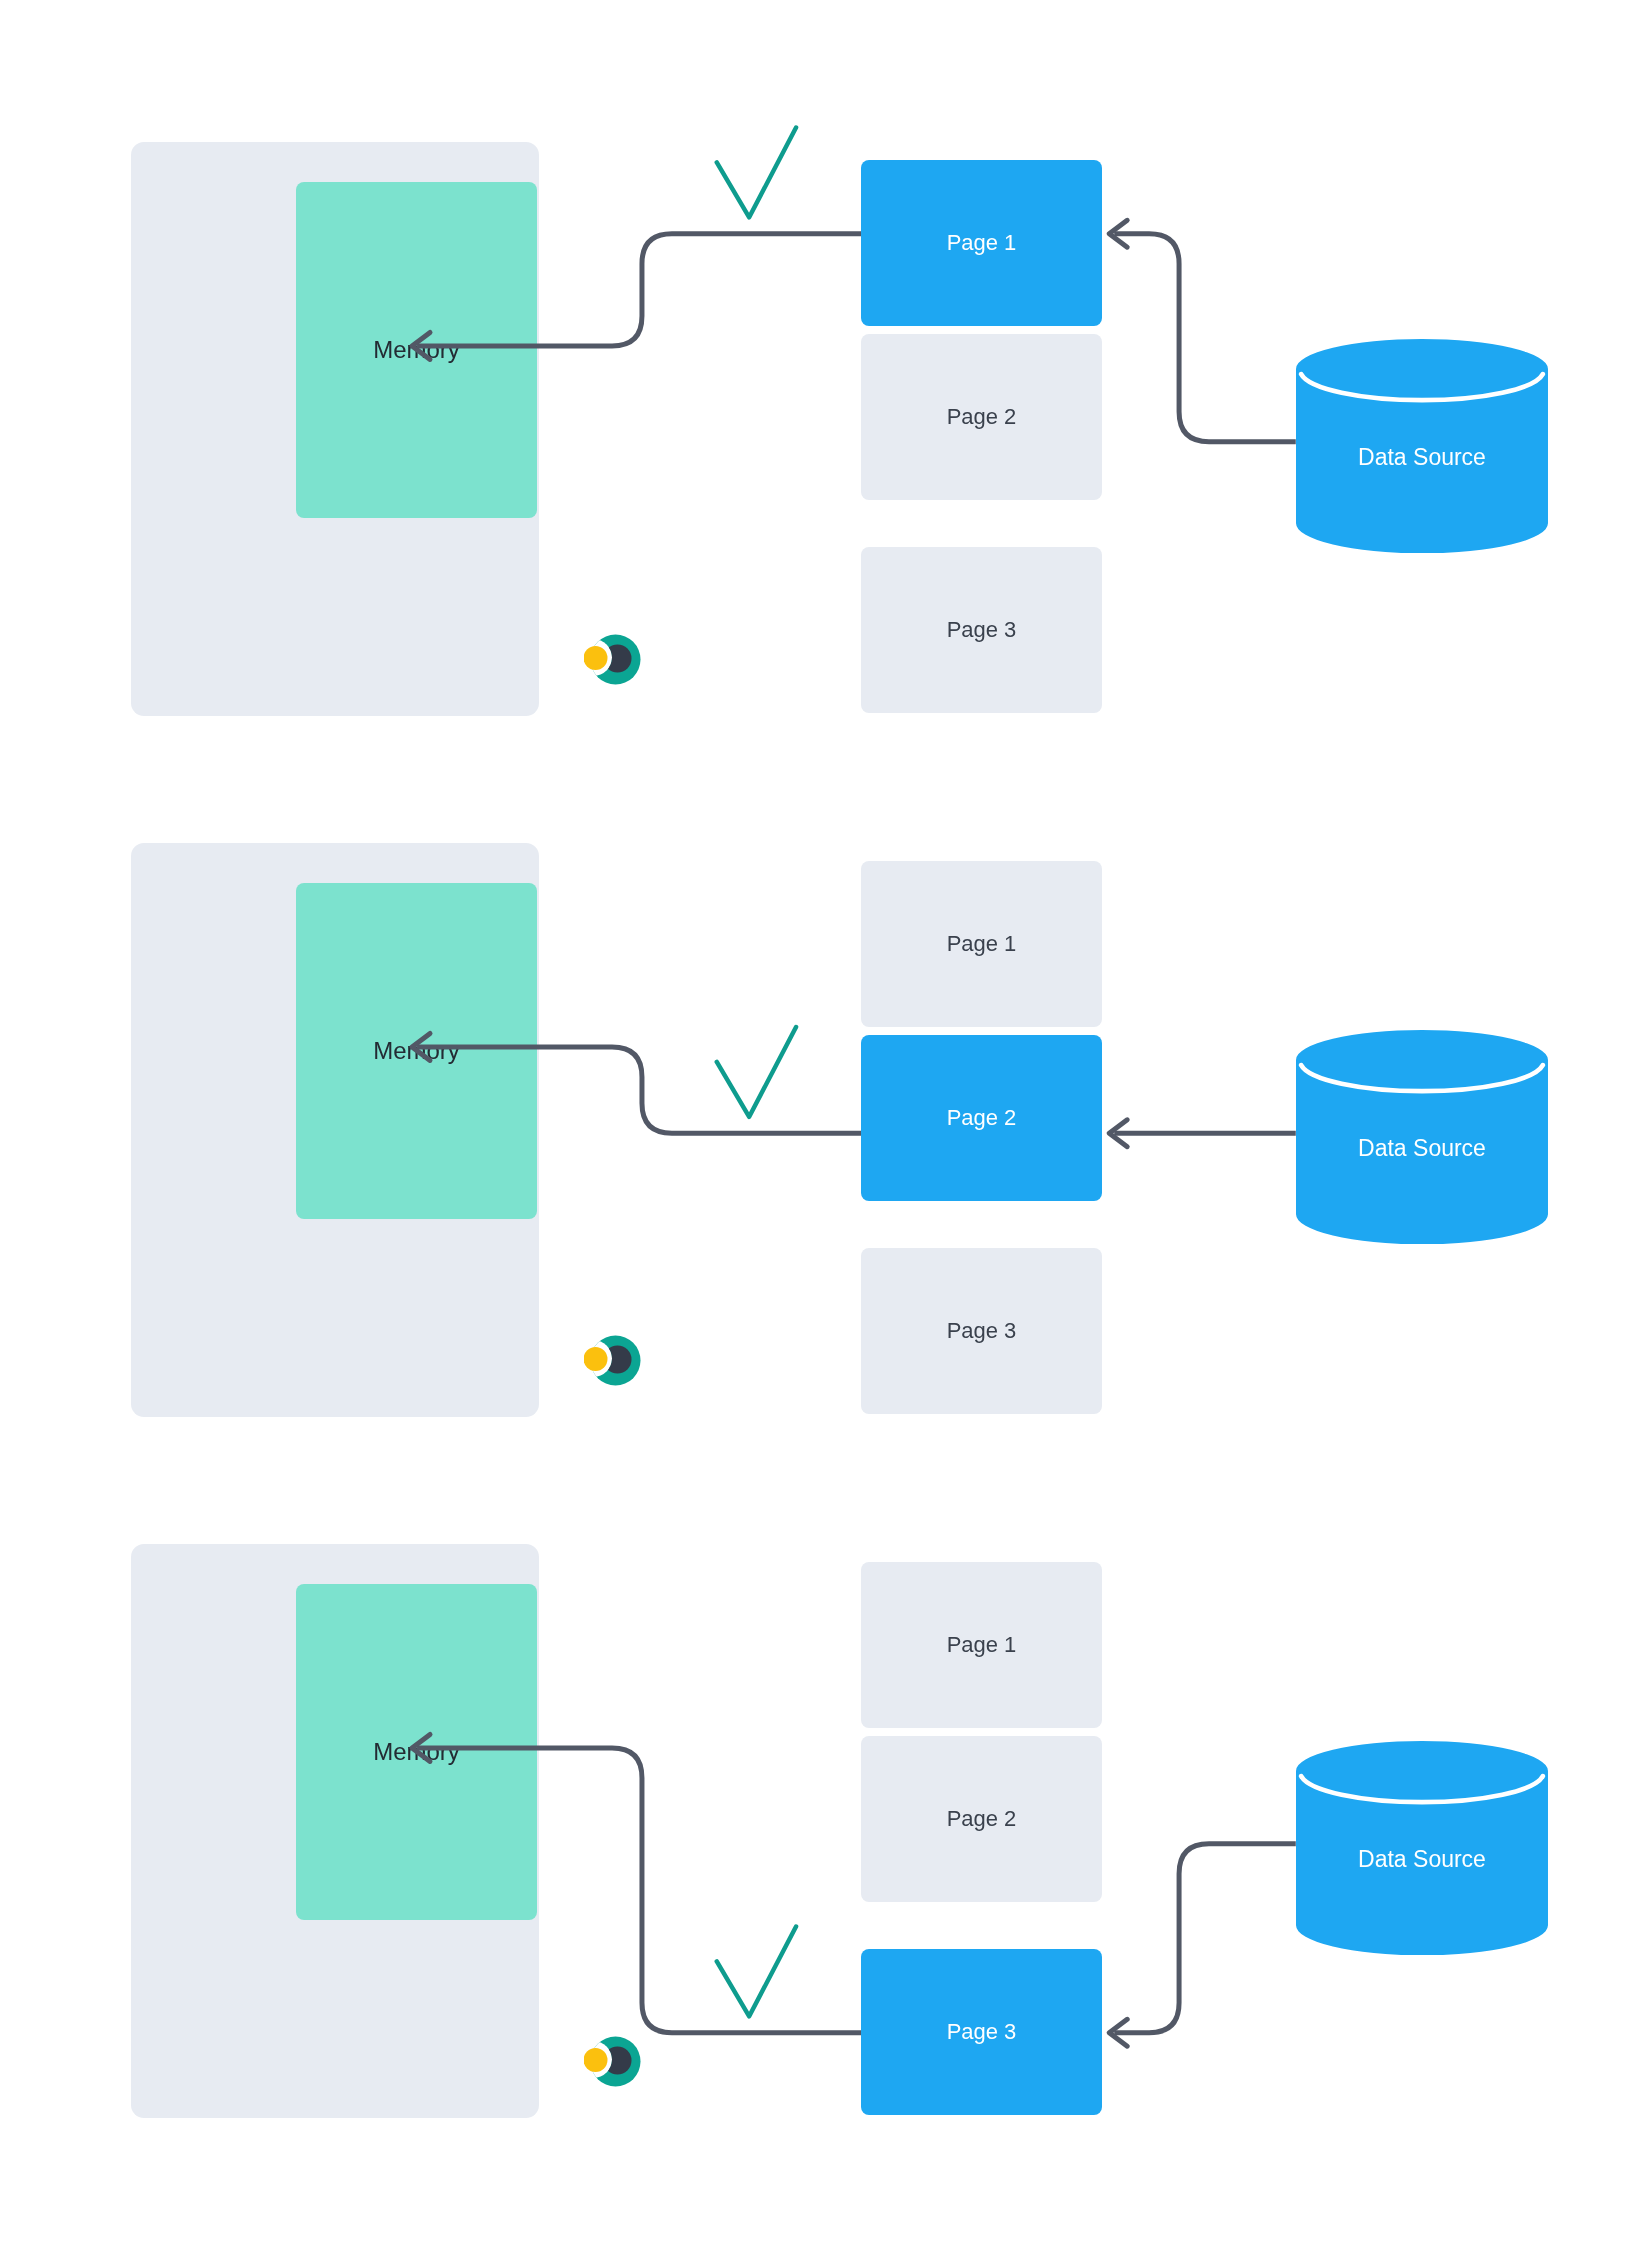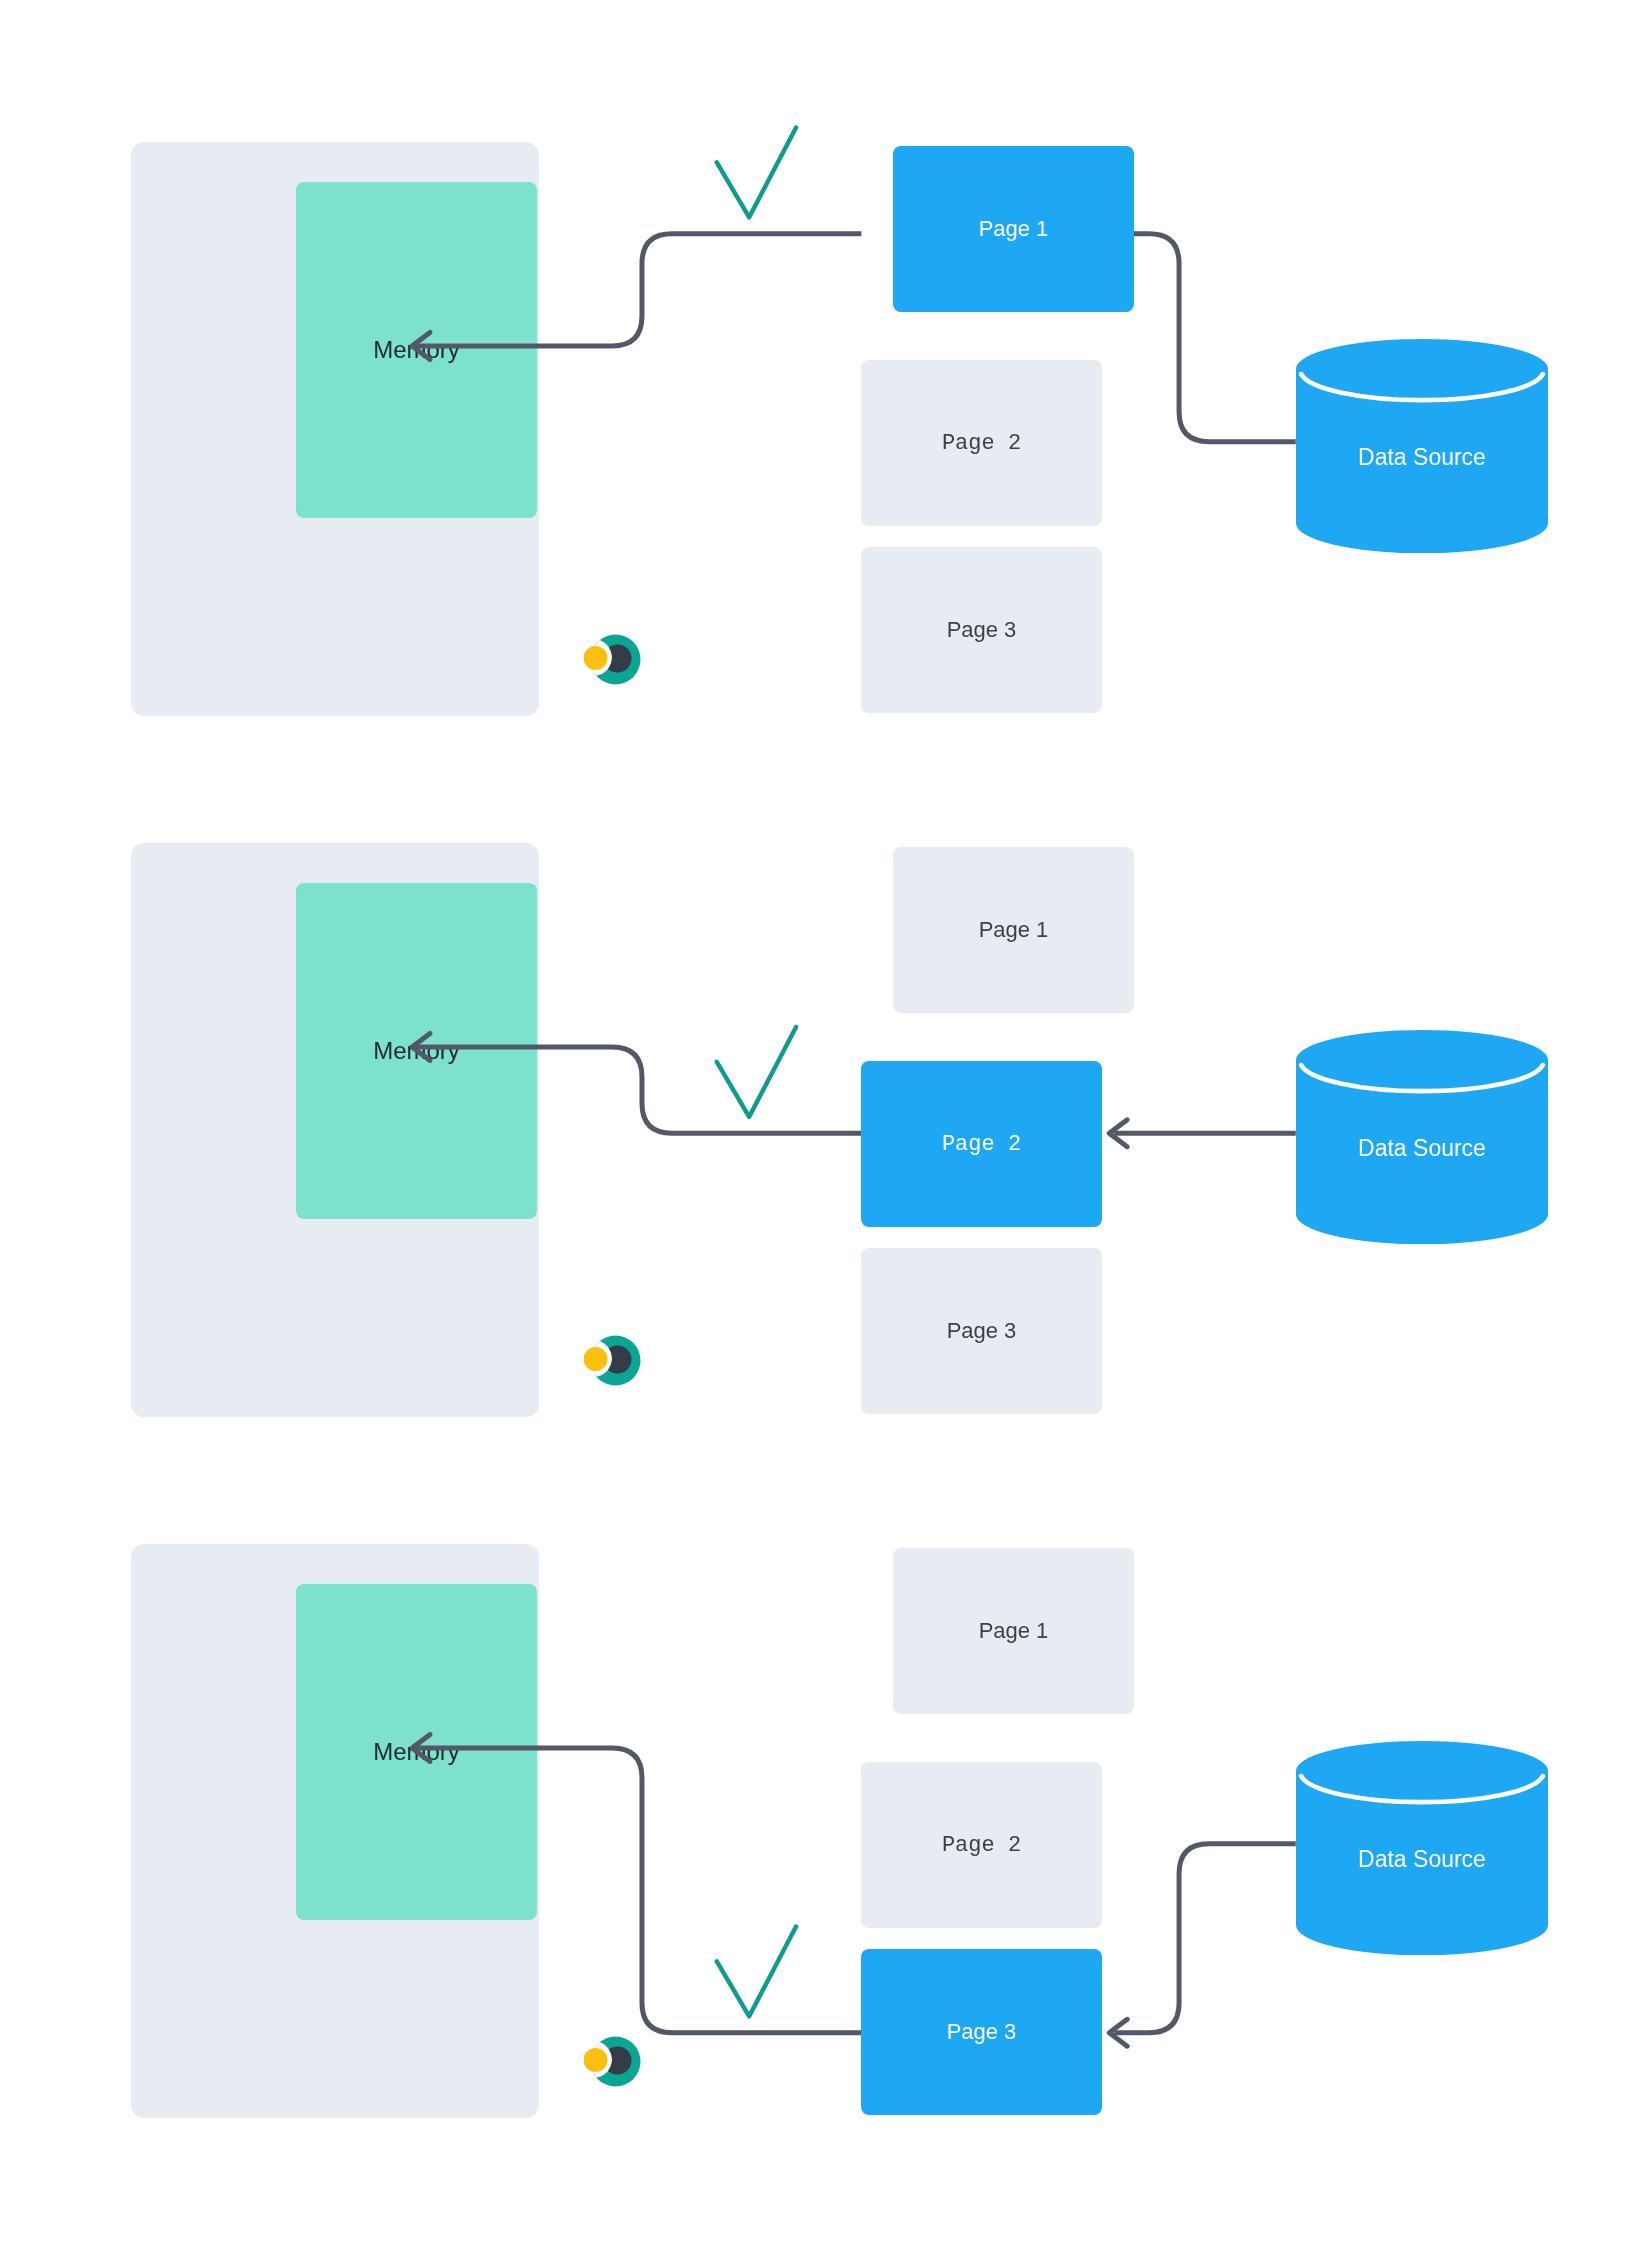--- a/index.html
+++ b/index.html
@@ -24,21 +24,21 @@
     font-size:24px;font-weight:500;color:var(--memory-text,#232B33);
   }
   .logo{position:absolute;left:453px;top:492px;width:57px;height:52px;}
 
   .page{
     position:absolute;left:861px;width:241px;height:166px;border-radius:8px;
     background:var(--panel-gray,#E7EBF2);
     display:flex;align-items:center;justify-content:center;
     font-size:22px;color:var(--page-text,#3A414D);
   }
-  .page.p1{top:4px;margin-left:32px;} .page.p2{top:218px;font-family:Liberation Mono, monospace;} .page.p3{top:405px;}
+  .page.p1{top:18px;} .page.p2{top:192px;} .page.p3{top:405px;}
   .page.active{background:var(--accent-blue,#1EA7F2);color:var(--active-text,#ffffff);}
 
   .datasource{position:absolute;left:1296px;width:252px;height:207px;top:197px;}
   #section-2 .datasource{top:187px;}
   .datasource svg{position:absolute;inset:0;}
   .datasource .ds-label{
     position:absolute;left:0;top:105px;width:100%;text-align:center;
     font-size:23px;color:var(--active-text,#ffffff);
   }
 

